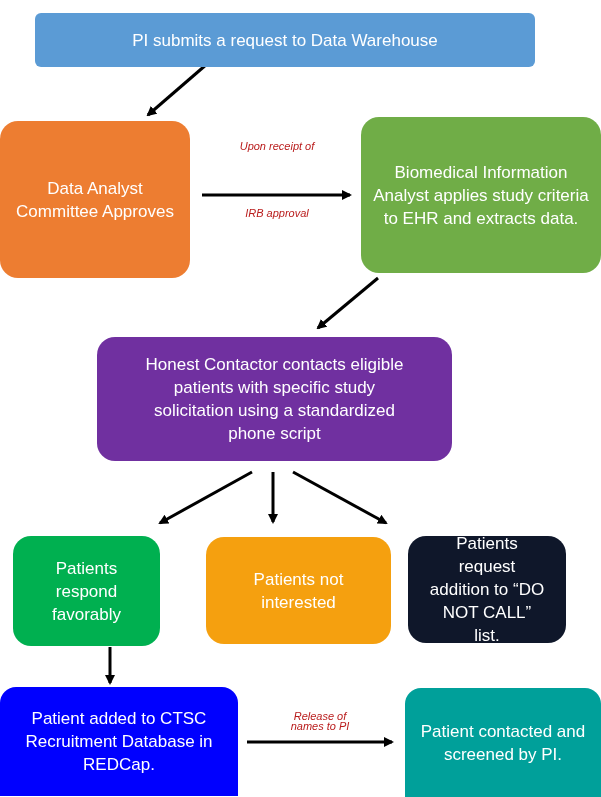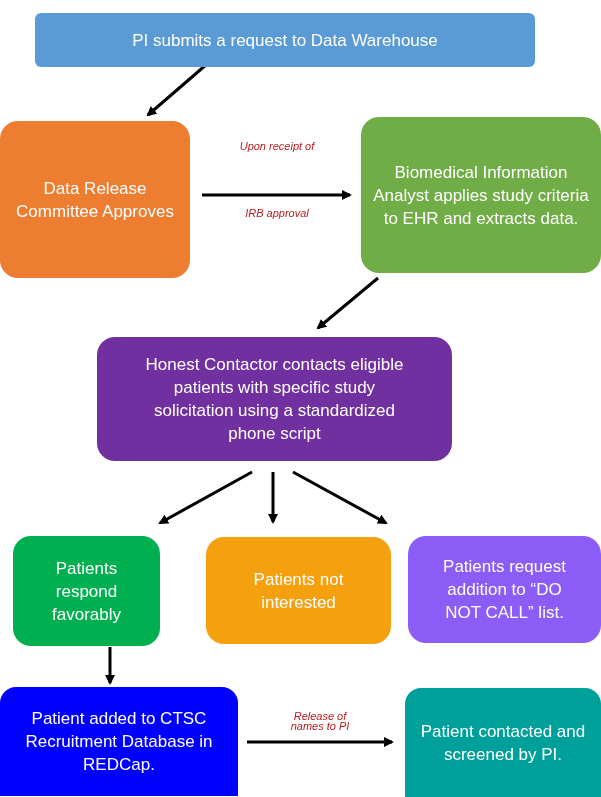--- a/index.html
+++ b/index.html
@@ -30,21 +30,21 @@
   <line x1="293" y1="472" x2="386" y2="523" stroke="#000" stroke-width="3" marker-end="url(#ah)"></line>
   <line x1="110" y1="647" x2="110" y2="683" stroke="#000" stroke-width="3" marker-end="url(#ah)"></line>
   <line x1="247" y1="742" x2="392" y2="742" stroke="#000" stroke-width="3" marker-end="url(#ah)"></line>
 </svg>
 
 <div class="box" style="left: 35px; top: 1px; width: 500px; height: 54px; border-radius: 6px; background: rgb(91, 155, 213); margin-top: 12px;">
   <span>PI submits a request to Data Warehouse</span>
 </div>
 
 <div class="box" style="left: 0px; top: 121px; width: 190px; height: 157px; background: rgb(237, 125, 49);">
-  <span>Data Release Committee Approves</span>
+  <span>Data Analyst Committee Approves</span>
 </div>
 
 <div class="label" style="left:222px;top:140px;width:110px;">Upon receipt of</div>
 <div class="label" style="left:222px;top:207px;width:110px;">IRB approval</div>
 
 <div class="box" style="left: 361px; top: 117px; width: 240px; height: 156px; padding: 4px 10px; background: rgb(112, 173, 71);">
   <span>Biomedical Information Analyst applies study criteria to EHR and extracts data.</span>
 </div>
 
 <div class="box" style="left: 97px; top: 337px; width: 355px; height: 124px; padding: 4px 38px; background: rgb(112, 48, 160);">
@@ -52,21 +52,21 @@
 </div>
 
 <div class="box" style="left: 13px; top: 536px; width: 147px; height: 110px; padding: 4px 18px; background: rgb(0, 176, 80);">
   <span>Patients respond favorably</span>
 </div>
 
 <div class="box" style="left: 206px; top: 537px; width: 185px; height: 107px; padding: 4px 24px; background: rgb(245, 160, 15);">
   <span>Patients not interested</span>
 </div>
 
-<div class="box" style="left: 408px; top: 536px; width: 193px; height: 107px; padding: 4px 20px; background: #8b5cf6;">
+<div class="box" style="left: 408px; top: 536px; width: 158px; height: 107px; padding: 4px 20px; background: #0f172a;">
   <span>Patients request addition to “DO NOT CALL” list.</span>
 </div>
 
 <div class="box" style="left: 0px; top: 687px; width: 238px; height: 109px; border-radius: 16px 16px 0px 0px; padding: 4px 13px; background: rgb(0, 0, 255);">
   <span>Patient added to CTSC Recruitment Database in REDCap.</span>
 </div>
 
 <div class="label" style="left:250px;top:710px;width:140px;">Release of</div>
 <div class="label" style="left:250px;top:720px;width:140px;">names to PI</div>
 

